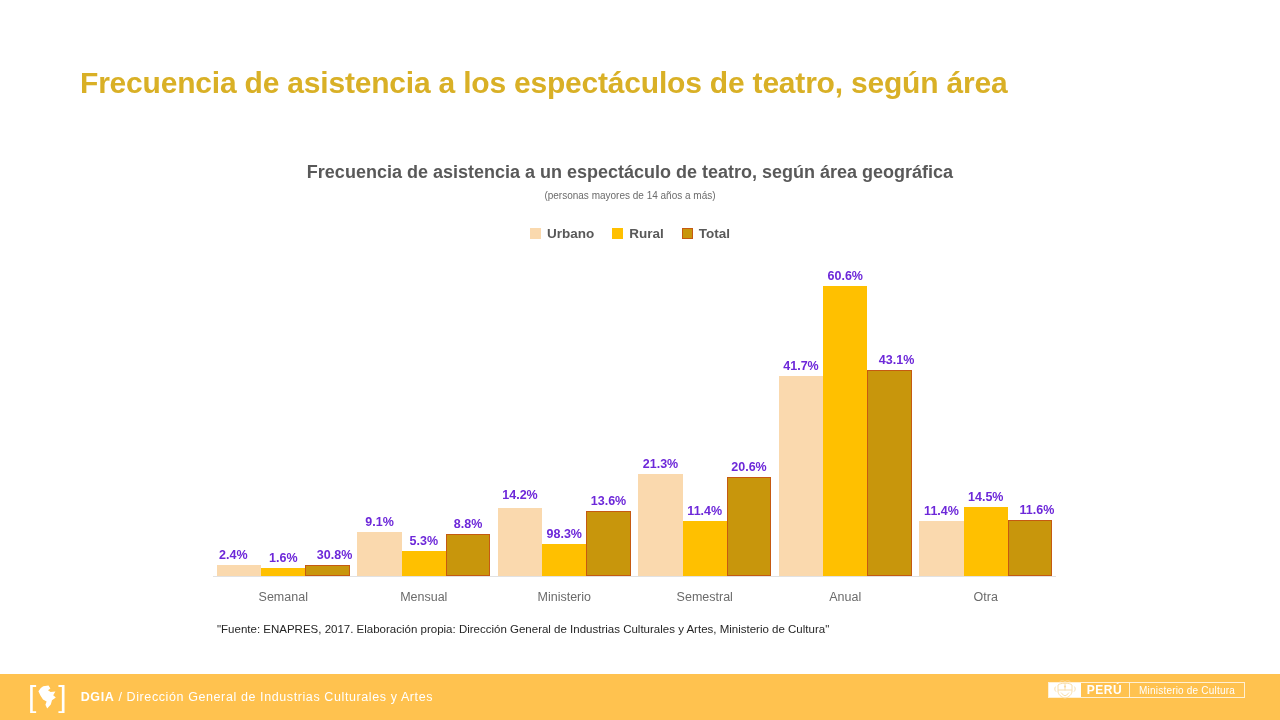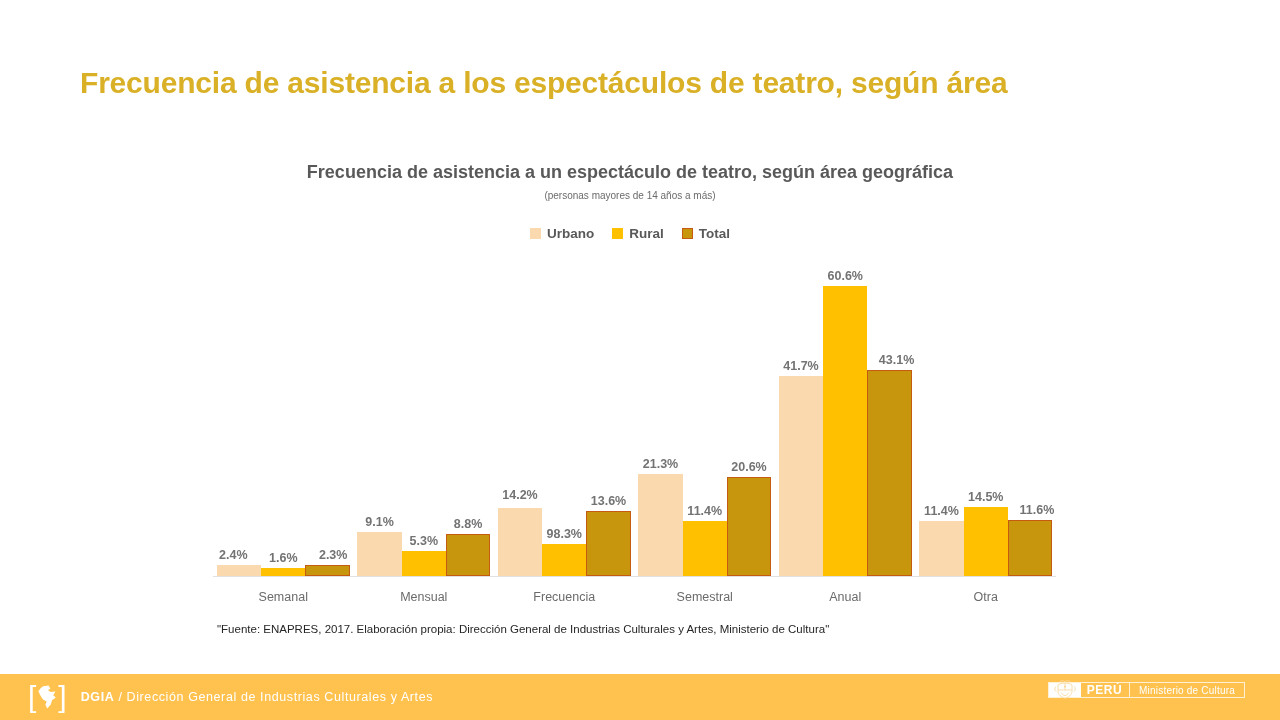--- a/index.html
+++ b/index.html
@@ -125,21 +125,21 @@
   .bar.urbano { background: #FAD9AE; }
   .bar.rural  { background: #FFC000; }
   .bar.total  { background: #C8960C; border: 1.6px solid #C55A11; }
 
   .bar-label {
     position: absolute;
     left: 50%;
     transform: translateX(-50%);
     font-size: 12.5px;
     font-weight: bold;
-    color: #737373;
+    color: #6d28d9;
     white-space: nowrap;
     line-height: 14px;
     text-align: center;
   }
   .bar-label.shift-right { transform: translateX(-30%); }
   .bar-label.shift-left  { transform: translateX(-70%); }
 
   
   .xaxis {
     position: absolute;
@@ -274,21 +274,21 @@
           <div class="bar-wrap">
             <div class="bar urbano" style="height: 11.4909px;"></div>
             <div class="bar-label shift-left" style="bottom: 14.4909px;">2.4%</div>
           </div>
           <div class="bar-wrap">
             <div class="bar rural" style="height: 7.66061px;"></div>
             <div class="bar-label" style="bottom: 10.6606px;">1.6%</div>
           </div>
           <div class="bar-wrap">
             <div class="bar total" style="height: 11.0121px;"></div>
-            <div class="bar-label shift-right" style="bottom: 14.0121px;">2.3%</div>
+            <div class="bar-label shift-right" style="bottom: 14.0121px;">30.8%</div>
           </div>
         </div>
         <div class="group">
           <div class="bar-wrap">
             <div class="bar urbano" style="height: 43.5697px;"></div>
             <div class="bar-label" style="bottom: 46.5697px;">9.1%</div>
           </div>
           <div class="bar-wrap">
             <div class="bar rural" style="height: 25.3758px;"></div>
             <div class="bar-label" style="bottom: 28.3758px;">5.3%</div>
@@ -353,21 +353,21 @@
             <div class="bar total" style="height: 55.5394px;"></div>
             <div class="bar-label shift-right" style="bottom: 58.5394px;">11.6%</div>
           </div>
         </div>
       </div>
   </div>
 
   <div class="xaxis" id="xaxis">
       <div class="xtick">Semanal</div>
       <div class="xtick">Mensual</div>
-      <div class="xtick">Frecuencia</div>
+      <div class="xtick">Ministerio</div>
       <div class="xtick">Semestral</div>
       <div class="xtick">Anual</div>
       <div class="xtick">Otra</div>
     </div>
 
 </div>
 
 <div class="source-note">"Fuente: ENAPRES,  2017. Elaboración propia: Dirección General de Industrias Culturales y Artes, Ministerio de Cultura"</div>
 
 <div class="footer">

